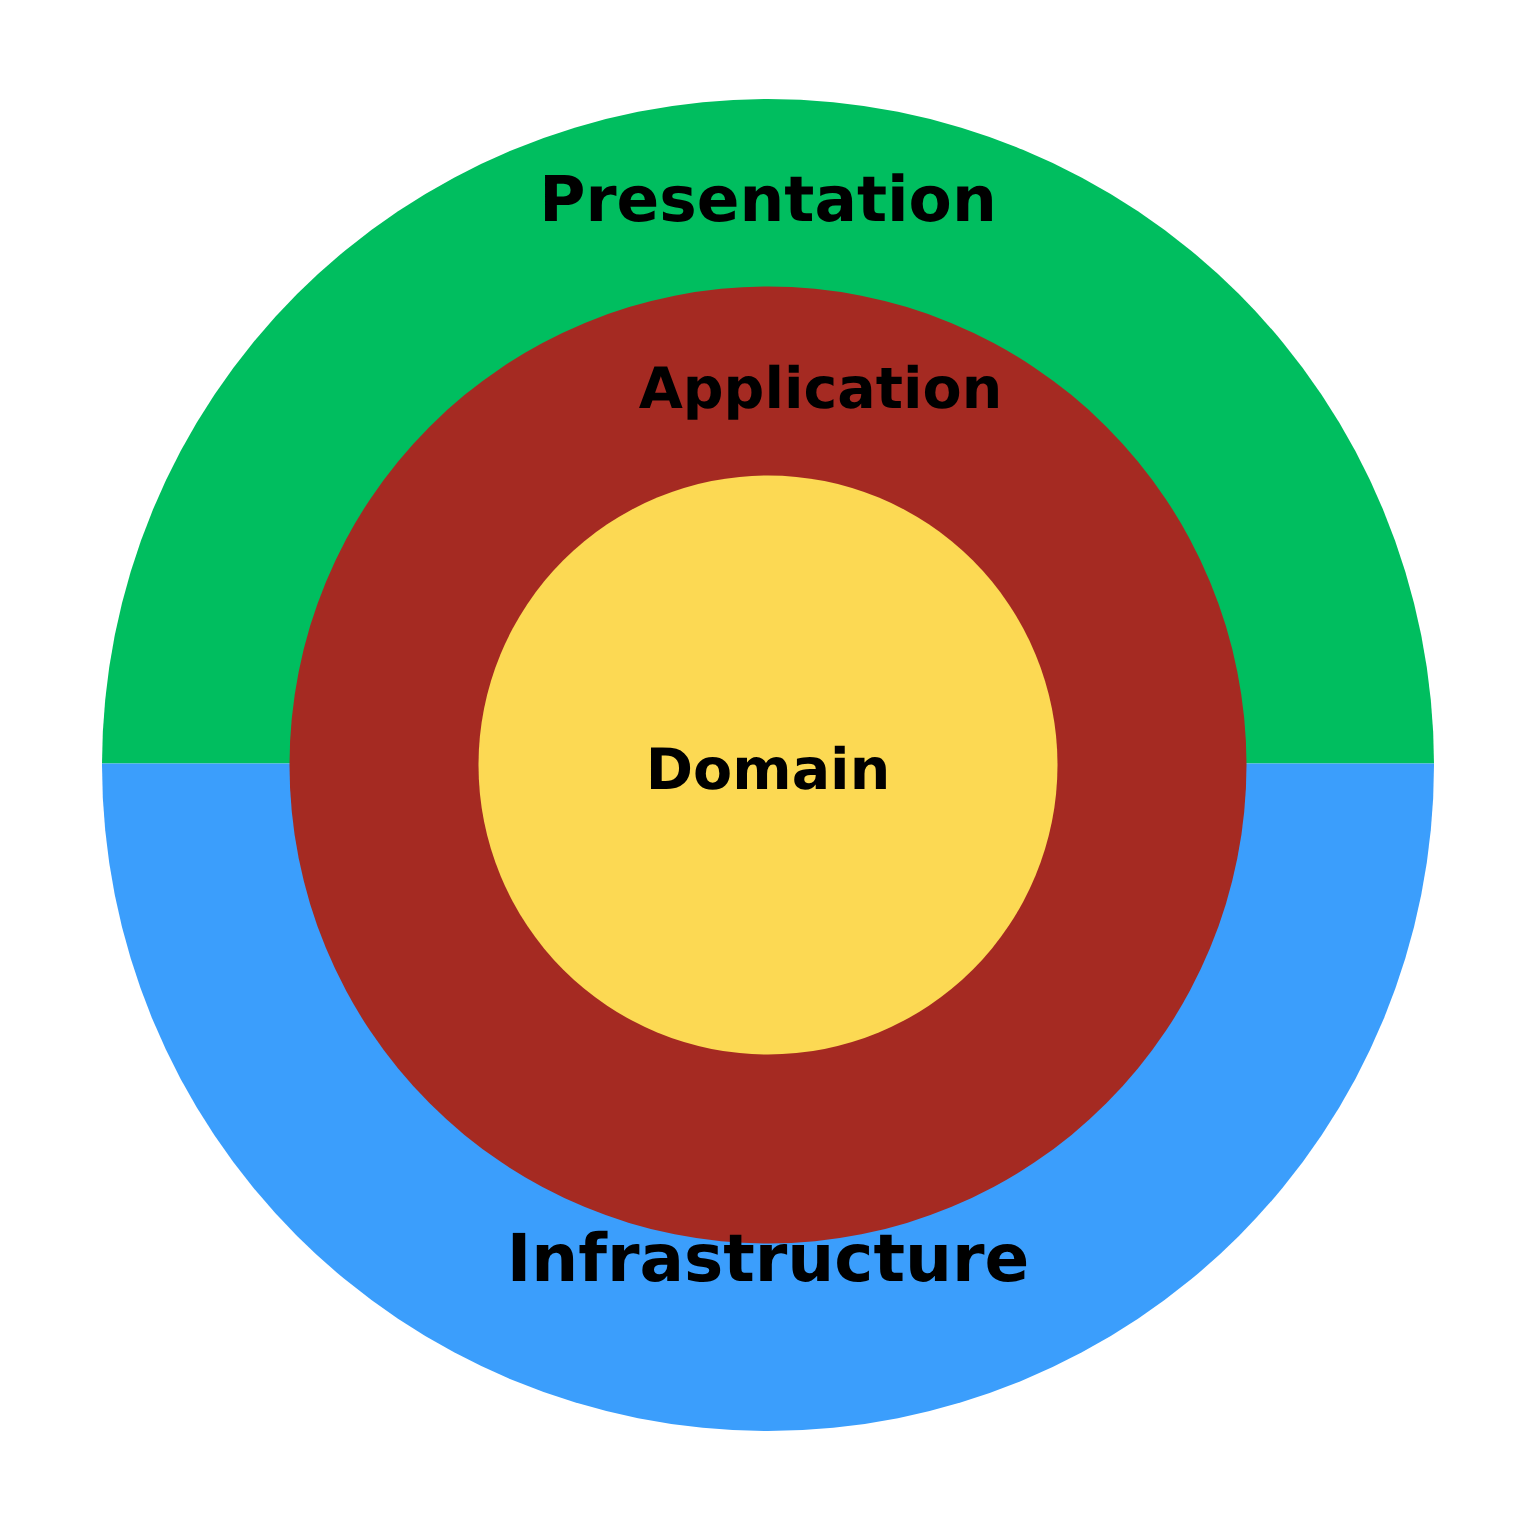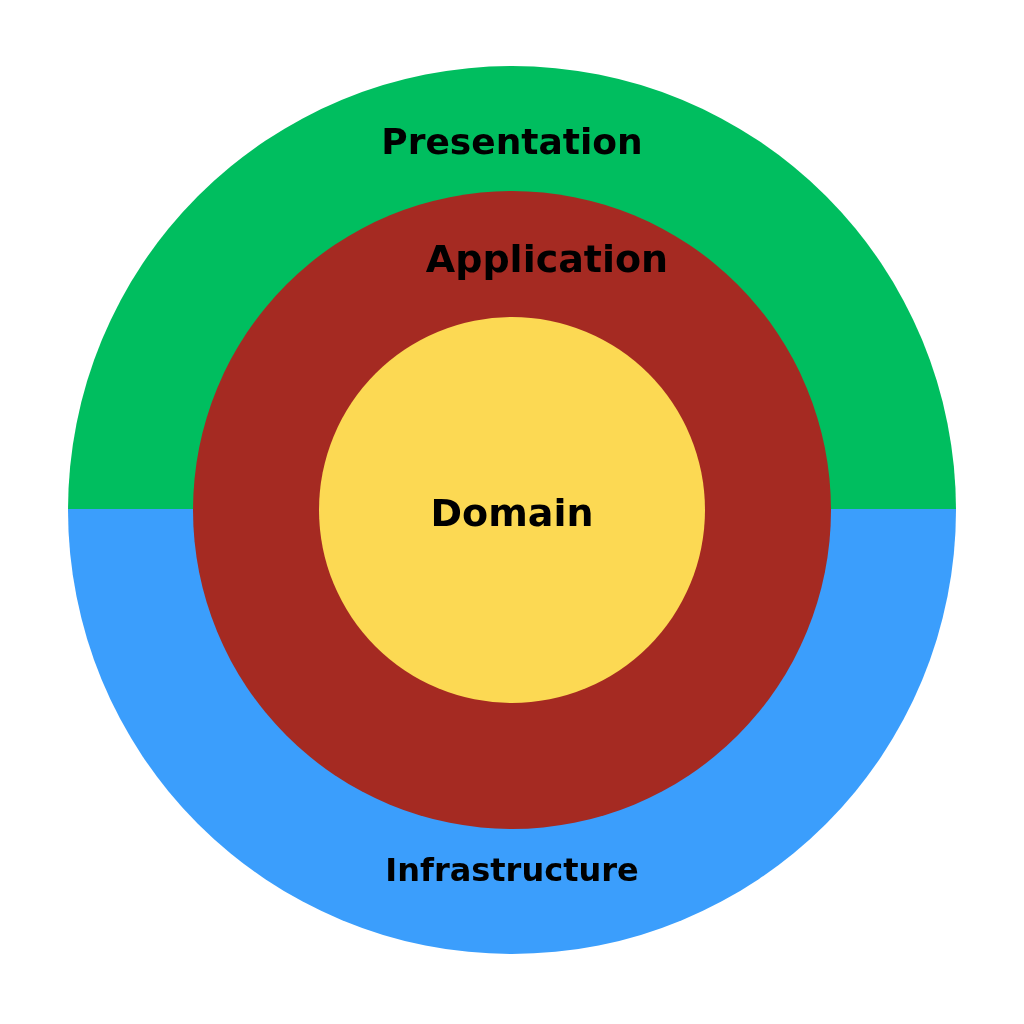--- a/index.html
+++ b/index.html
@@ -31,24 +31,24 @@
     left: 0;
     width: 1024px;
     text-align: center;
     color: #000000;
     font-weight: bold;
     font-family: "DejaVu Sans", "Liberation Sans", sans-serif;
     letter-spacing: 0px;
     white-space: nowrap;
     line-height: 1;
   }
-  #label-presentation { top: 124px; font-size: 36px; }
+  #label-presentation { top: 112px; font-size: 42px; }
   #label-application  { top: 240px; font-size: 38px; margin-left: 35px; }
   #label-domain       { top: 494px; font-size: 38px; }
-  #label-infrastructure { top: 854px; font-size: 32px; }
+  #label-infrastructure { top: 818px; font-size: 44px; }
 </style>
 </head>
 <body style="background: rgb(255, 255, 255);">
 
 <div id="diagram-stage" style="background: rgb(255, 255, 255);">
 
   <svg class="layer-svg" viewBox="0 0 1024 1024" xmlns="http://www.w3.org/2000/svg">
 
     <defs>
       <clipPath id="outer-circle-clip">

